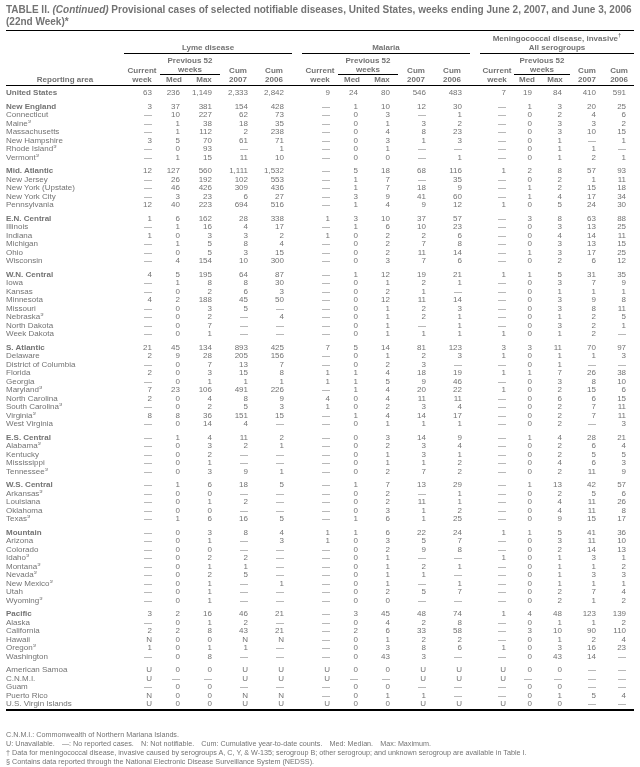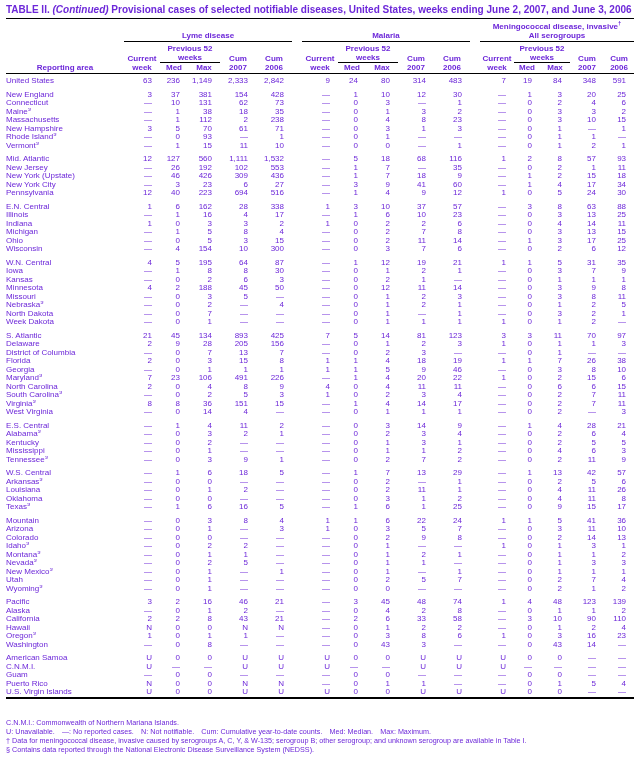--- a/index.html
+++ b/index.html
@@ -1,47 +1,48 @@
 <!DOCTYPE html>
 <html><head>
 <meta charset="utf-8">
 <style>
   html,body { margin:0; padding:0; background:#fff; }
   .page { width:640px; height:767px; box-sizing:border-box; padding:4px 6px 8px 6px;
-          font-family:"Liberation Sans", sans-serif; color:#6d28d9; overflow:hidden; }
+          font-family:"Liberation Sans", sans-serif; color:#737373; overflow:hidden; }
   .title { font-size:10px; font-weight:bold; line-height:12px; }
   .title i { font-style:italic; }
   .rule { border-bottom:1px solid #000; margin-top:2px; }
   table { border-collapse:collapse; table-layout:fixed; width:628px; margin-top:3px;
           border-bottom:2px solid #000; }
   thead { border-bottom:1px solid #000; }
   th { font-size:8px; font-weight:bold; padding:0; vertical-align:bottom; text-align:center; line-height:9px; }
   th.area-h { text-align:center; padding-bottom:1px; }
   th.grp { border-bottom:1px solid #000; padding-bottom:1px; }
   th.prev { border-bottom:1px solid #000; padding-top:2px; }
   th.cur, th.cum { padding-bottom:1px; }
   th.mm { padding-bottom:1px; }
   td { font-size:8px; line-height:8.5px; text-align:right; padding:0 8px 0 0;
        white-space:nowrap; overflow:hidden; }
   td.area { text-align:left; padding:0; }
   td.gut, th.gut { padding:0; }
   tr.gap td { padding-top:5px; }
   tbody tr.first td { padding-top:3px; }
-  td.bold { font-weight:normal; }
+  td.bold { font-weight:bold; }
   sup { font-size:6px; line-height:0; }
   .footnotes { margin-top:19px; font-size:7.2px; line-height:9px; }
 </style>
 </head>
 <body>
 
 <div class="page">
   <div class="title">
     <span>TABLE II.</span>
     <i>(Continued)</i>
     <span>Provisional cases of selected notifiable diseases, United States, weeks ending June 2, 2007, and June 3, 2006</span>
+    <div>(22nd Week)*</div>
   </div>
   <div class="rule"></div>
 
   <table>
     <colgroup>
       <col style="width:118px">
         <col style="width:36px">
         <col style="width:28px">
         <col style="width:32px">
         <col style="width:36px">
@@ -132,27 +133,27 @@
           <td class="area bold">United States</td>
           <td>63</td>
           <td>236</td>
           <td>1,149</td>
           <td>2,333</td>
           <td>2,842</td>
           <td class="gut"></td>
           <td>9</td>
           <td>24</td>
           <td>80</td>
-          <td>314</td>
+          <td>546</td>
           <td>483</td>
           <td class="gut"></td>
           <td>7</td>
           <td>19</td>
           <td>84</td>
-          <td>348</td>
+          <td>410</td>
           <td>591</td>
         </tr>
         <tr class="gap">
           <td class="area bold">New England</td>
           <td>3</td>
           <td>37</td>
           <td>381</td>
           <td>154</td>
           <td>428</td>
           <td class="gut"></td>
@@ -165,21 +166,21 @@
           <td>—</td>
           <td>1</td>
           <td>3</td>
           <td>20</td>
           <td>25</td>
         </tr>
         <tr class="">
           <td class="area">Connecticut</td>
           <td>—</td>
           <td>10</td>
-          <td>131</td>
+          <td>227</td>
           <td>62</td>
           <td>73</td>
           <td class="gut"></td>
           <td>—</td>
           <td>0</td>
           <td>3</td>
           <td>—</td>
           <td>1</td>
           <td class="gut"></td>
           <td>—</td>

